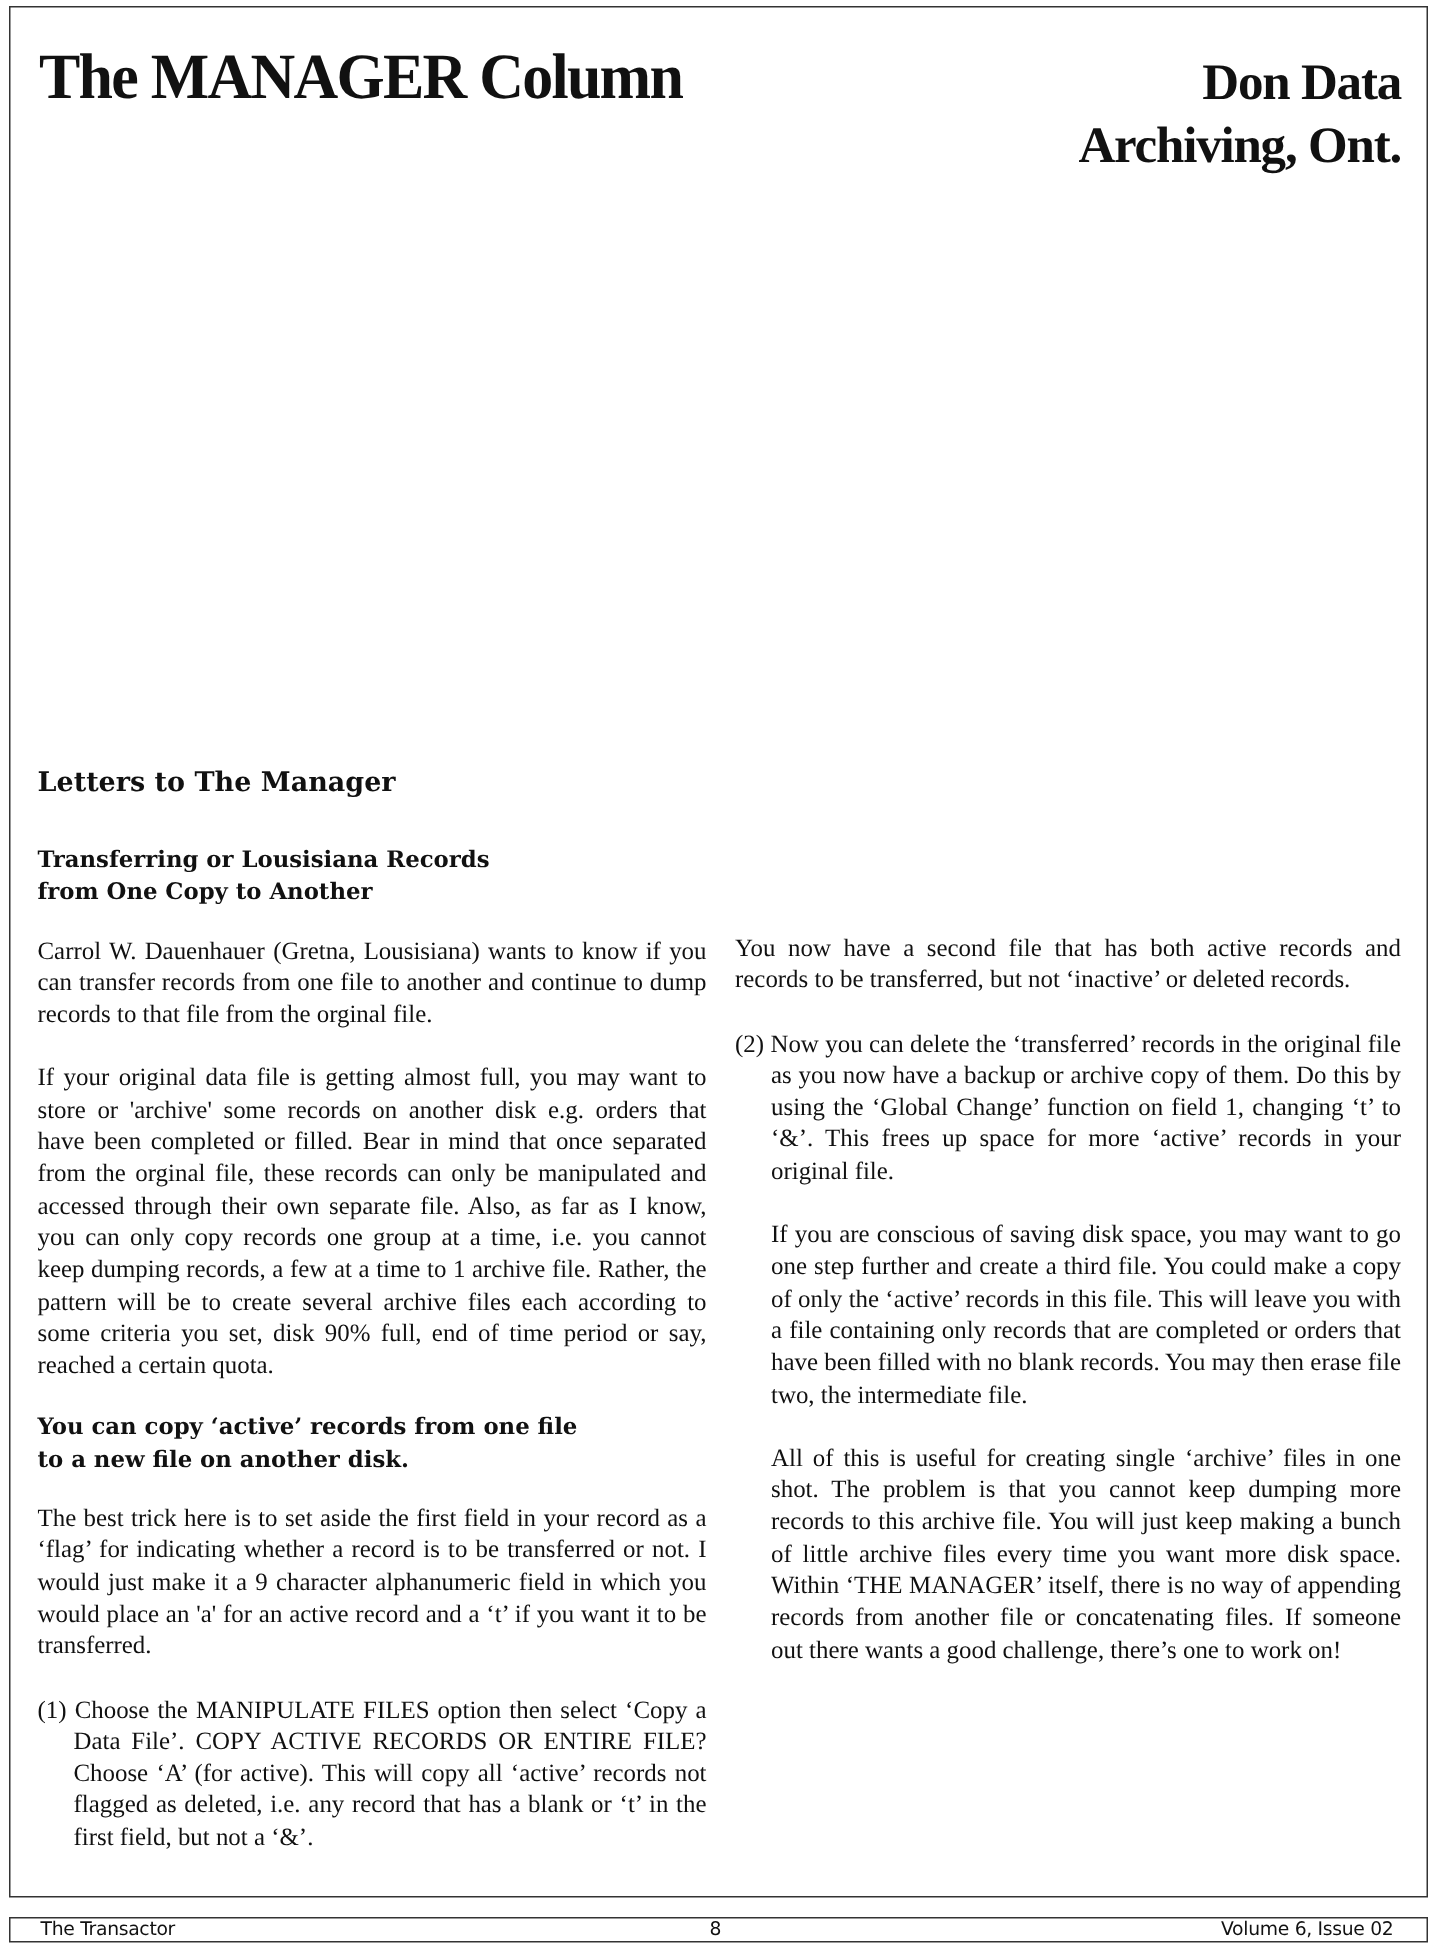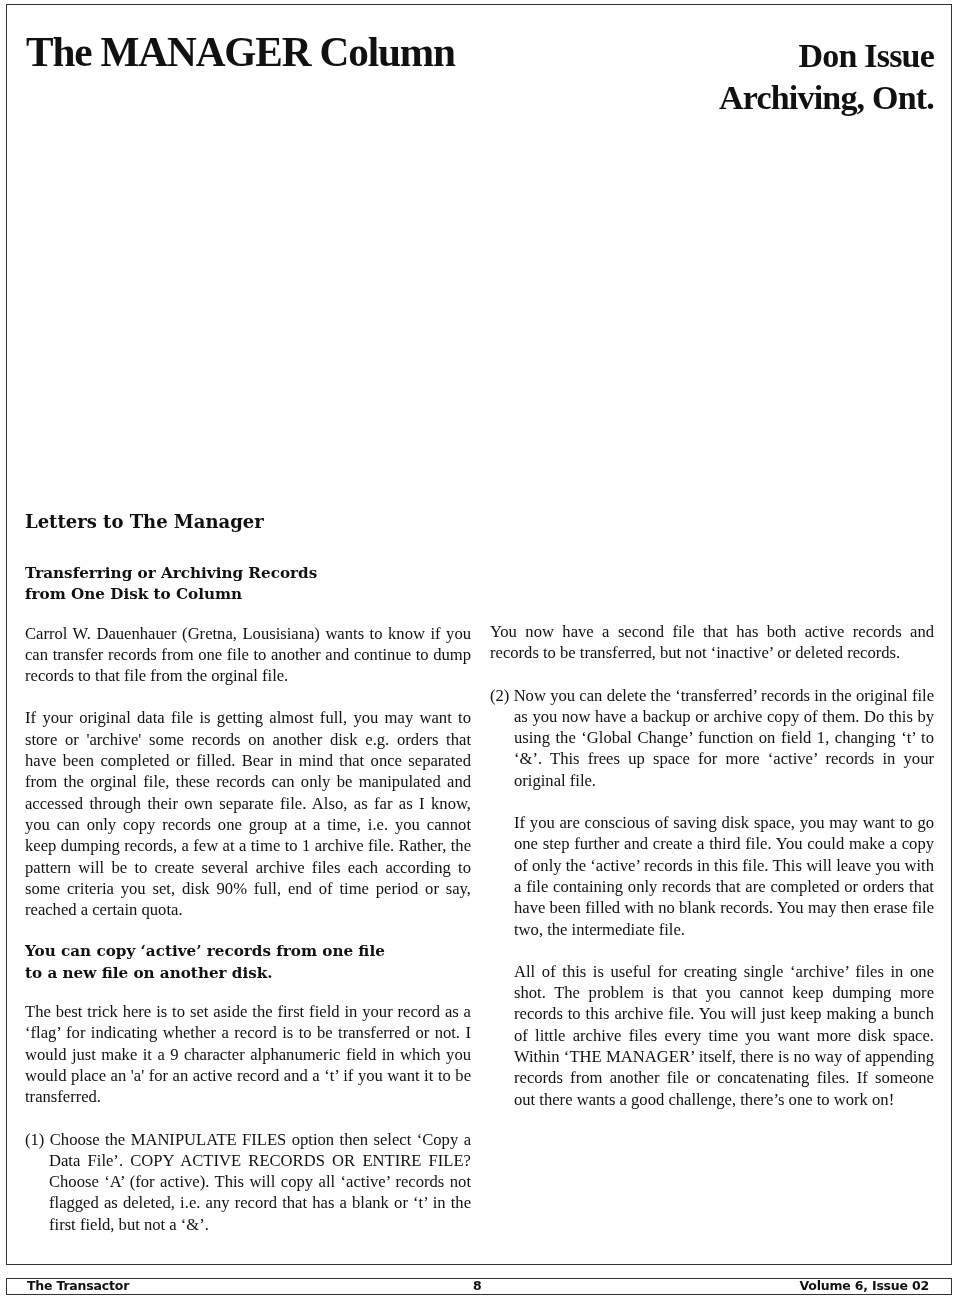--- a/index.html
+++ b/index.html
@@ -27,42 +27,42 @@
   .col-right { left: 490px; top: 621px; width: 444px; }
   .h1 { font-family: "DejaVu Serif", serif; font-weight: bold; font-size: 18px; line-height: 24px; margin: 0 0 29px 0; text-align: left; }
   .h2 { font-family: "DejaVu Serif", serif; font-weight: bold; font-size: 15.2px; line-height: 21.3px; margin: 0 0 17px 0; text-align: left; }
   .p { margin: 0 0 21px 0; }
   .item { margin: 0 0 21px 0; padding-left: 24px; text-indent: -24px; }
   .indent { margin: 0 0 21px 0; padding-left: 24px; }
   .h2 .line, .h1 .line { display: block; }
   .footer {
     position: absolute; left: 6px; top: 1278px; width: 946px; height: 17px;
     border: 1.5px solid #333; box-sizing: border-box;
-    font-family: "DejaVu Sans", sans-serif; font-weight: bold; font-size: 12.5px; line-height: 14px;
+    font-family: "DejaVu Sans", sans-serif; font-weight: normal; font-size: 12.5px; line-height: 14px;
   }
   .footer .pub { position: absolute; left: 20px; top: 0; letter-spacing: -0.2px; }
   .footer .page { position: absolute; left: 466px; top: 0; }
   .footer .issue { position: absolute; right: 22px; top: 0; letter-spacing: -0.2px; }
 </style>
 </head>
 <body>
 
 <div class="frame"></div>
 
 <h1 class="title">The MANAGER Column</h1>
 <div class="byline">
-  <div>Don Issue</div>
+  <div>Don Data</div>
   <div>Archiving, Ont.</div>
 </div>
 
 <div class="col col-left">
   <h2 class="h1">Letters to The Manager</h2>
   <h3 class="h2">
-    <span class="line">Transferring or Archiving Records</span>
-    <span class="line">from One Disk to Column</span>
+    <span class="line">Transferring or Lousisiana Records</span>
+    <span class="line">from One Copy to Another</span>
   </h3>
   <p class="p">Carrol W. Dauenhauer (Gretna, Lousisiana) wants to know if you can transfer records from one file to another and continue to dump records to that file from the orginal file.</p>
   <p class="p">If your original data file is getting almost full, you may want to store or 'archive' some records on another disk e.g. orders that have been completed or filled. Bear in mind that once separated from the orginal file, these records can only be manipulated and accessed through their own separate file. Also, as far as I know, you can only copy records one group at a time, i.e. you cannot keep dumping records, a few at a time to 1 archive file. Rather, the pattern will be to create several archive files each according to some criteria you set, disk 90% full, end of time period or say, reached a certain quota.</p>
   <h3 class="h2">
     <span class="line">You can copy ‘active’ records from one file</span>
     <span class="line">to a new file on another disk.</span>
   </h3>
   <p class="p">The best trick here is to set aside the first field in your record as a ‘flag’ for indicating whether a record is to be transferred or not. I would just make it a 9 character alphanumeric field in which you would place an 'a' for an active record and a ‘t’ if you want it to be transferred.</p>
   <p class="item">(1) Choose the MANIPULATE FILES option then select ‘Copy a Data File’. COPY ACTIVE RECORDS OR ENTIRE FILE? Choose ‘A’ (for active). This will copy all ‘active’ records not flagged as deleted, i.e. any record that has a blank or ‘t’ in the first field, but not a ‘&amp;’.</p>
 </div>

